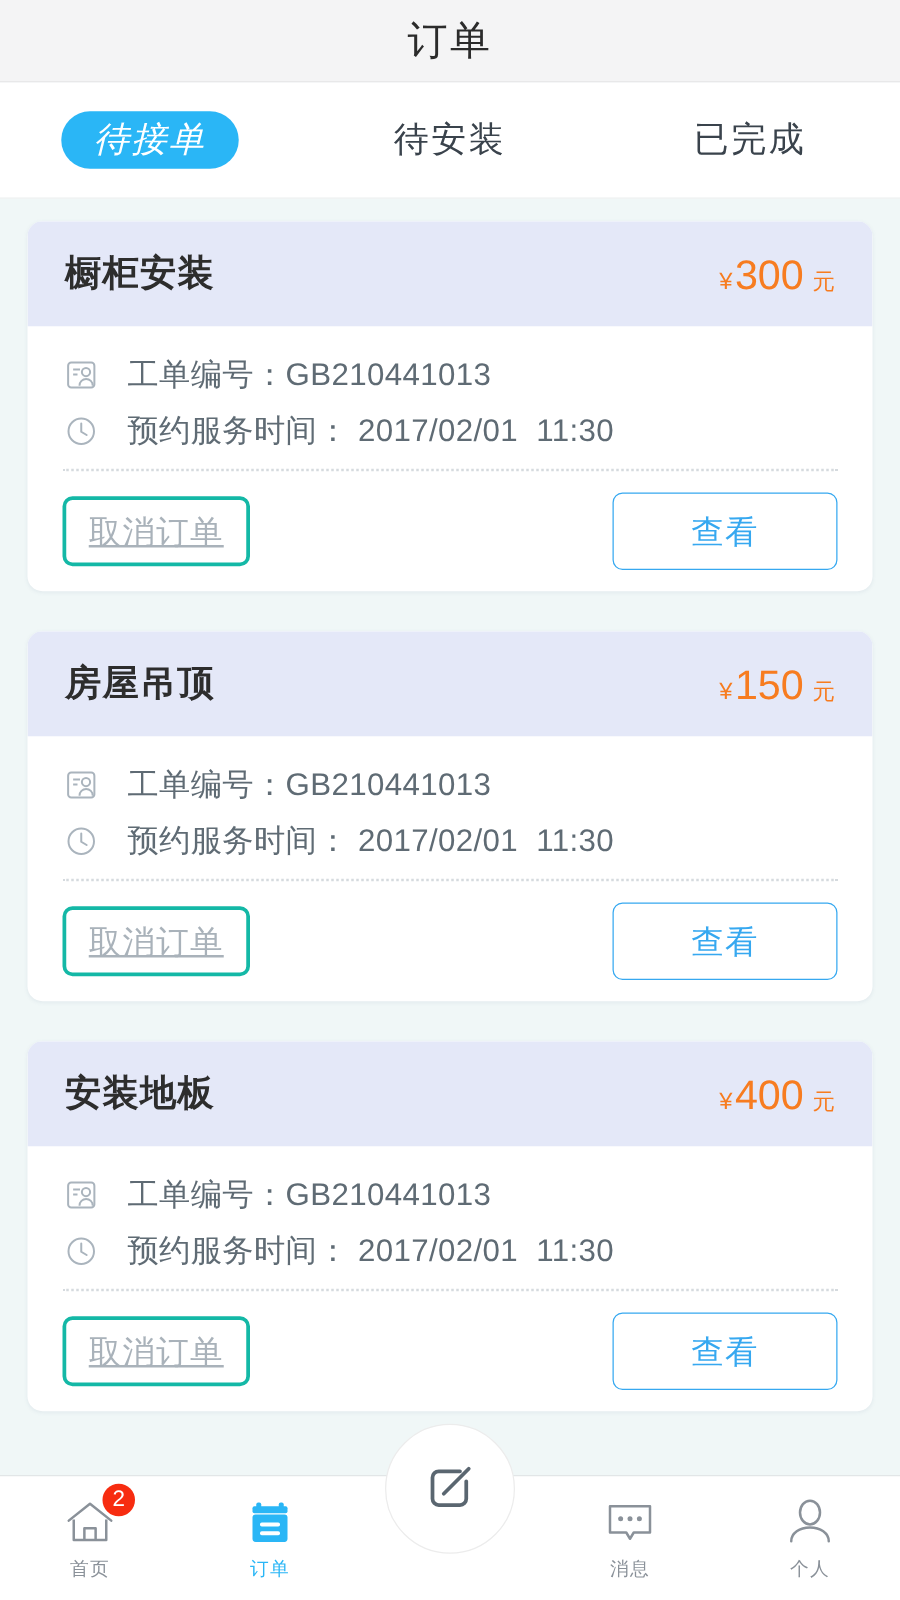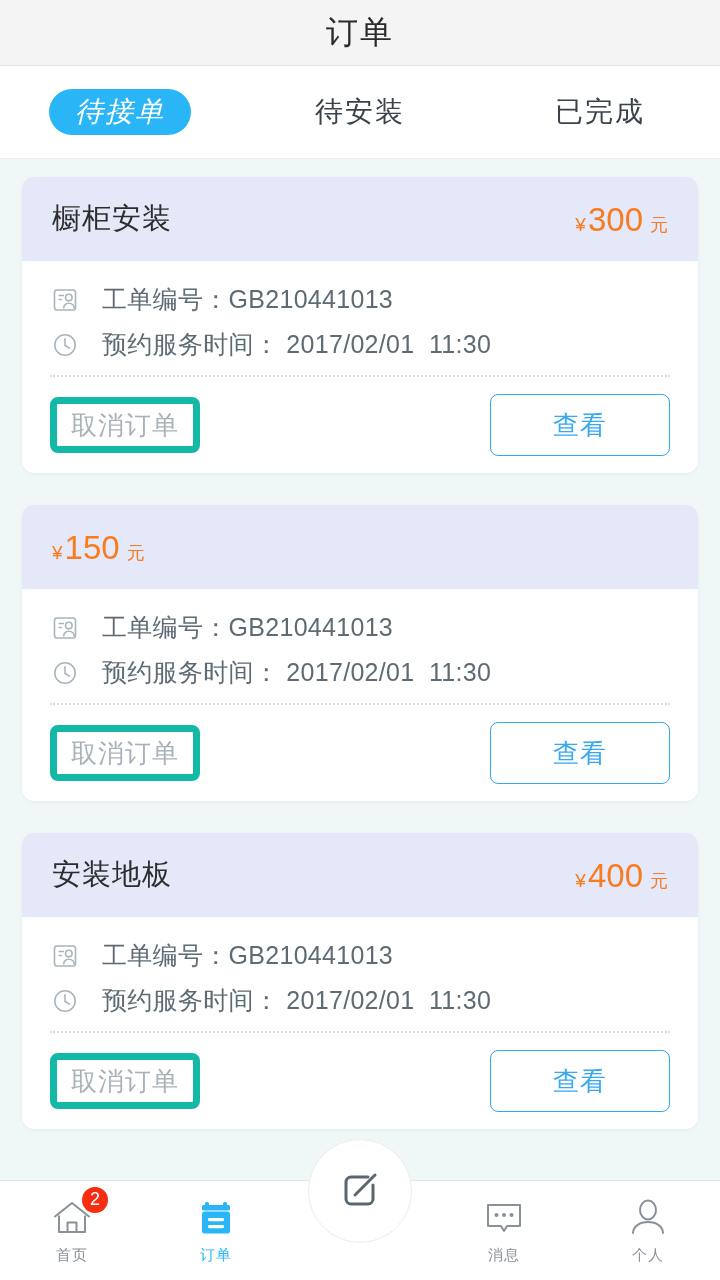--- a/index.html
+++ b/index.html
@@ -84,20 +84,21 @@
     display: flex;
     align-items: center;
     justify-content: space-between;
     padding: 0 30px;
     box-sizing: border-box;
   }
   .card-title {
     font-size: 29px;
     color: #2d2d2d;
     letter-spacing: 1px;
+    font-weight: bold;
   }
   .card-price {
     color: #f77c20;
     display: flex;
     align-items: baseline;
     line-height: 1;
   }
   .price-sym {
     font-size: 19px;
     margin-right: 2px;
@@ -152,22 +153,23 @@
     display: flex;
     align-items: center;
     justify-content: center;
     font-size: 26px;
     letter-spacing: 1px;
     background: #ffffff;
   }
   .btn-cancel {
     width: 150px;
     height: 56px;
-    border: 7px solid #14b8a6;
+    border: 3px solid #14b8a6;
     color: #a9b2ba;
+    text-decoration: underline;
   }
   .btn-view {
     width: 180px;
     height: 62px;
     border: 1px solid #36a8f0;
     color: #36a8f0;
   }
 
   
   .navbar {
@@ -299,20 +301,21 @@
         <div class="dash"></div>
       </div>
       <div class="card-actions">
         <div class="btn btn-cancel">取消订单</div>
         <div class="btn btn-view">查看</div>
       </div>
     </div>
 
     <div class="card">
       <div class="card-head">
+        <div class="card-title">房屋吊顶</div>
         <div class="card-price">
           <span class="price-sym">¥</span>
           <span class="price-num">150</span>
           <span class="price-unit">元</span>
         </div>
       </div>
       <div class="card-body">
         <div class="info-row">
           <span class="info-icon">
             <svg width="28" height="28" viewBox="0 0 28 28" fill="none">

